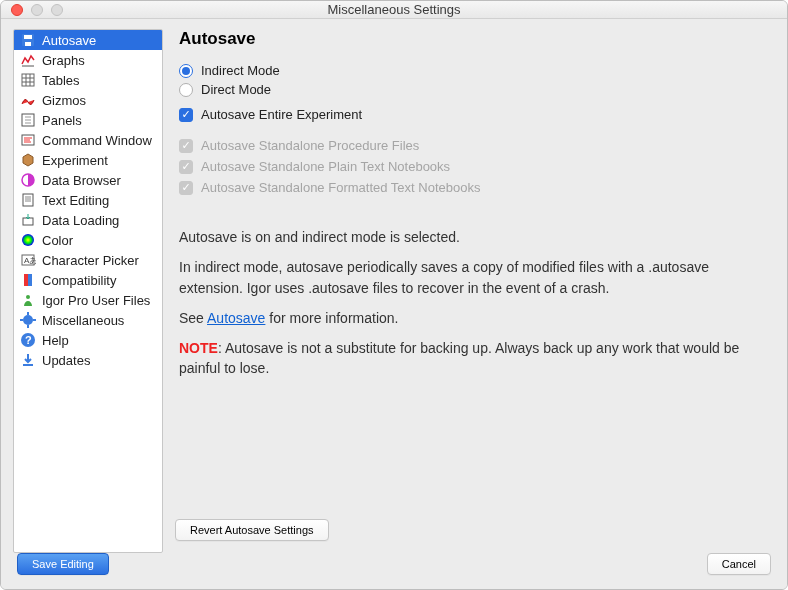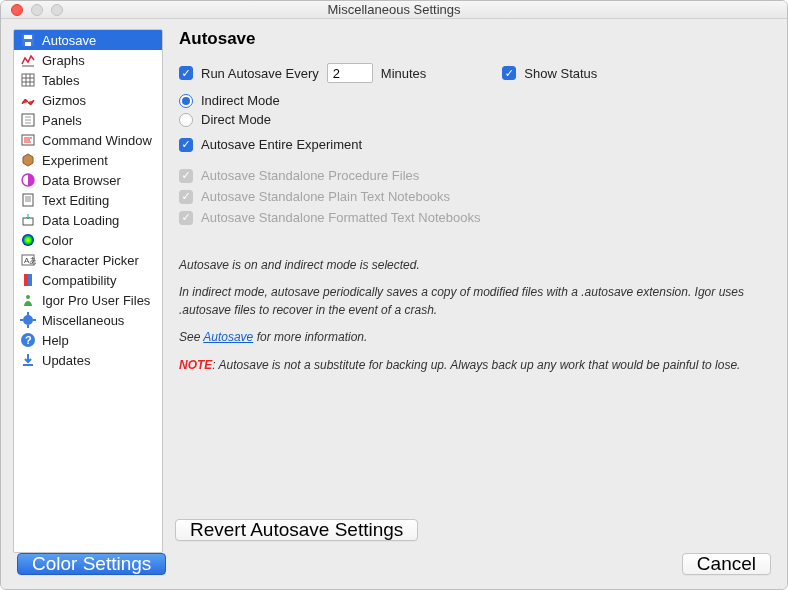--- a/index.html
+++ b/index.html
@@ -27,25 +27,25 @@
   .cb.checked { background:#2a6fe0; border-color:#2a6fe0; }
   .cb.checked::after { content:"✓"; color:#fff; font-size:11px; line-height:1; }
   .cb.disabled { background:#e8e8e8; border-color:#d0d0d0; }
   .cb.disabled.checked { background:#c9c9c9; border-color:#c9c9c9; }
   .cb.disabled.checked::after { color:#fff; }
   .radio { width:14px; height:14px; border-radius:50%; border:1px solid #b0b0b0; background:#fff; display:inline-flex; align-items:center; justify-content:center; flex:0 0 14px; }
   .radio.checked { border-color:#2a6fe0; }
   .radio.checked::after { content:""; width:8px; height:8px; border-radius:50%; background:#2a6fe0; display:block; }
   .num-input { width:46px; height:20px; border:1px solid #bcbcbc; border-radius:2px; padding:1px 5px; font-size:13px; background:#fff; }
   .label-dis { color:#a5a5a5; }
-  .desc { font-size:12px; color:#333; line-height:1.45;font-style:italic; }
+  .desc { font-size:14px; color:#333; line-height:1.45; }
   .desc p { margin:0 0 10px 0; }
   .desc a { color:#1061d2; text-decoration:underline; }
   .note-label { color:#e22; font-weight:700; }
-  .mac-btn { background:linear-gradient(#ffffff,#f3f3f3); border:1px solid #c5c5c5; border-radius:4px; padding:2px 14px; font-size:19px; height:22px; display:inline-flex; align-items:center; box-shadow:0 1px 0 rgba(0,0,0,0.03); cursor:default; }
+  .mac-btn { background:linear-gradient(#ffffff,#f3f3f3); border:1px solid #c5c5c5; border-radius:4px; padding:2px 14px; font-size:11px; height:22px; display:inline-flex; align-items:center; box-shadow:0 1px 0 rgba(0,0,0,0.03); cursor:default; }
   .mac-btn.primary { background:linear-gradient(#5aa1f2,#2a6fe0); color:#fff; border-color:#1f5fc7; }
   .foot-left { margin:10px 0 12px 0; }
   .footer { display:flex; justify-content:space-between; align-items:center; padding:0 16px 14px 16px; }
   .group { margin-bottom:10px; }
 </style>
 </head>
 <body>
 
 <div class="window">
   <div class="titlebar">
@@ -233,29 +233,20 @@
               </span>
               <span>Updates</span>
             </div>
           </div>
       </div>
 
       <div class="main">
         <div class="main-scroll">
           <h1 class="page-title">Autosave</h1>
 
-          <div class="row">
-            <span class="cb checked"></span>
-            <span>Run Autosave Every</span>
-            <input class="num-input" value="2" style="">
-            <span>Minutes</span>
-            <span style="width:60px"></span>
-            <span class="cb checked"></span>
-            <span>Show Status</span>
-          </div>
 
           <div class="group">
             <div class="row" style="margin-bottom:4px">
               <span class="radio checked"></span>
               <span>Indirect Mode</span>
             </div>
             <div class="row">
               <span class="radio"></span>
               <span>Direct Mode</span>
             </div>
@@ -292,17 +283,17 @@
           </div>
         </div>
 
         <div class="foot-left">
           <button class="mac-btn">Revert Autosave Settings</button>
         </div>
       </div>
     </div>
 
     <div class="footer">
-      <button class="mac-btn primary">Color Settings</button>
+      <button class="mac-btn primary">Save Editing</button>
       <button class="mac-btn">Cancel</button>
     </div>
   </div>
 </div>
 
 </body></html>

